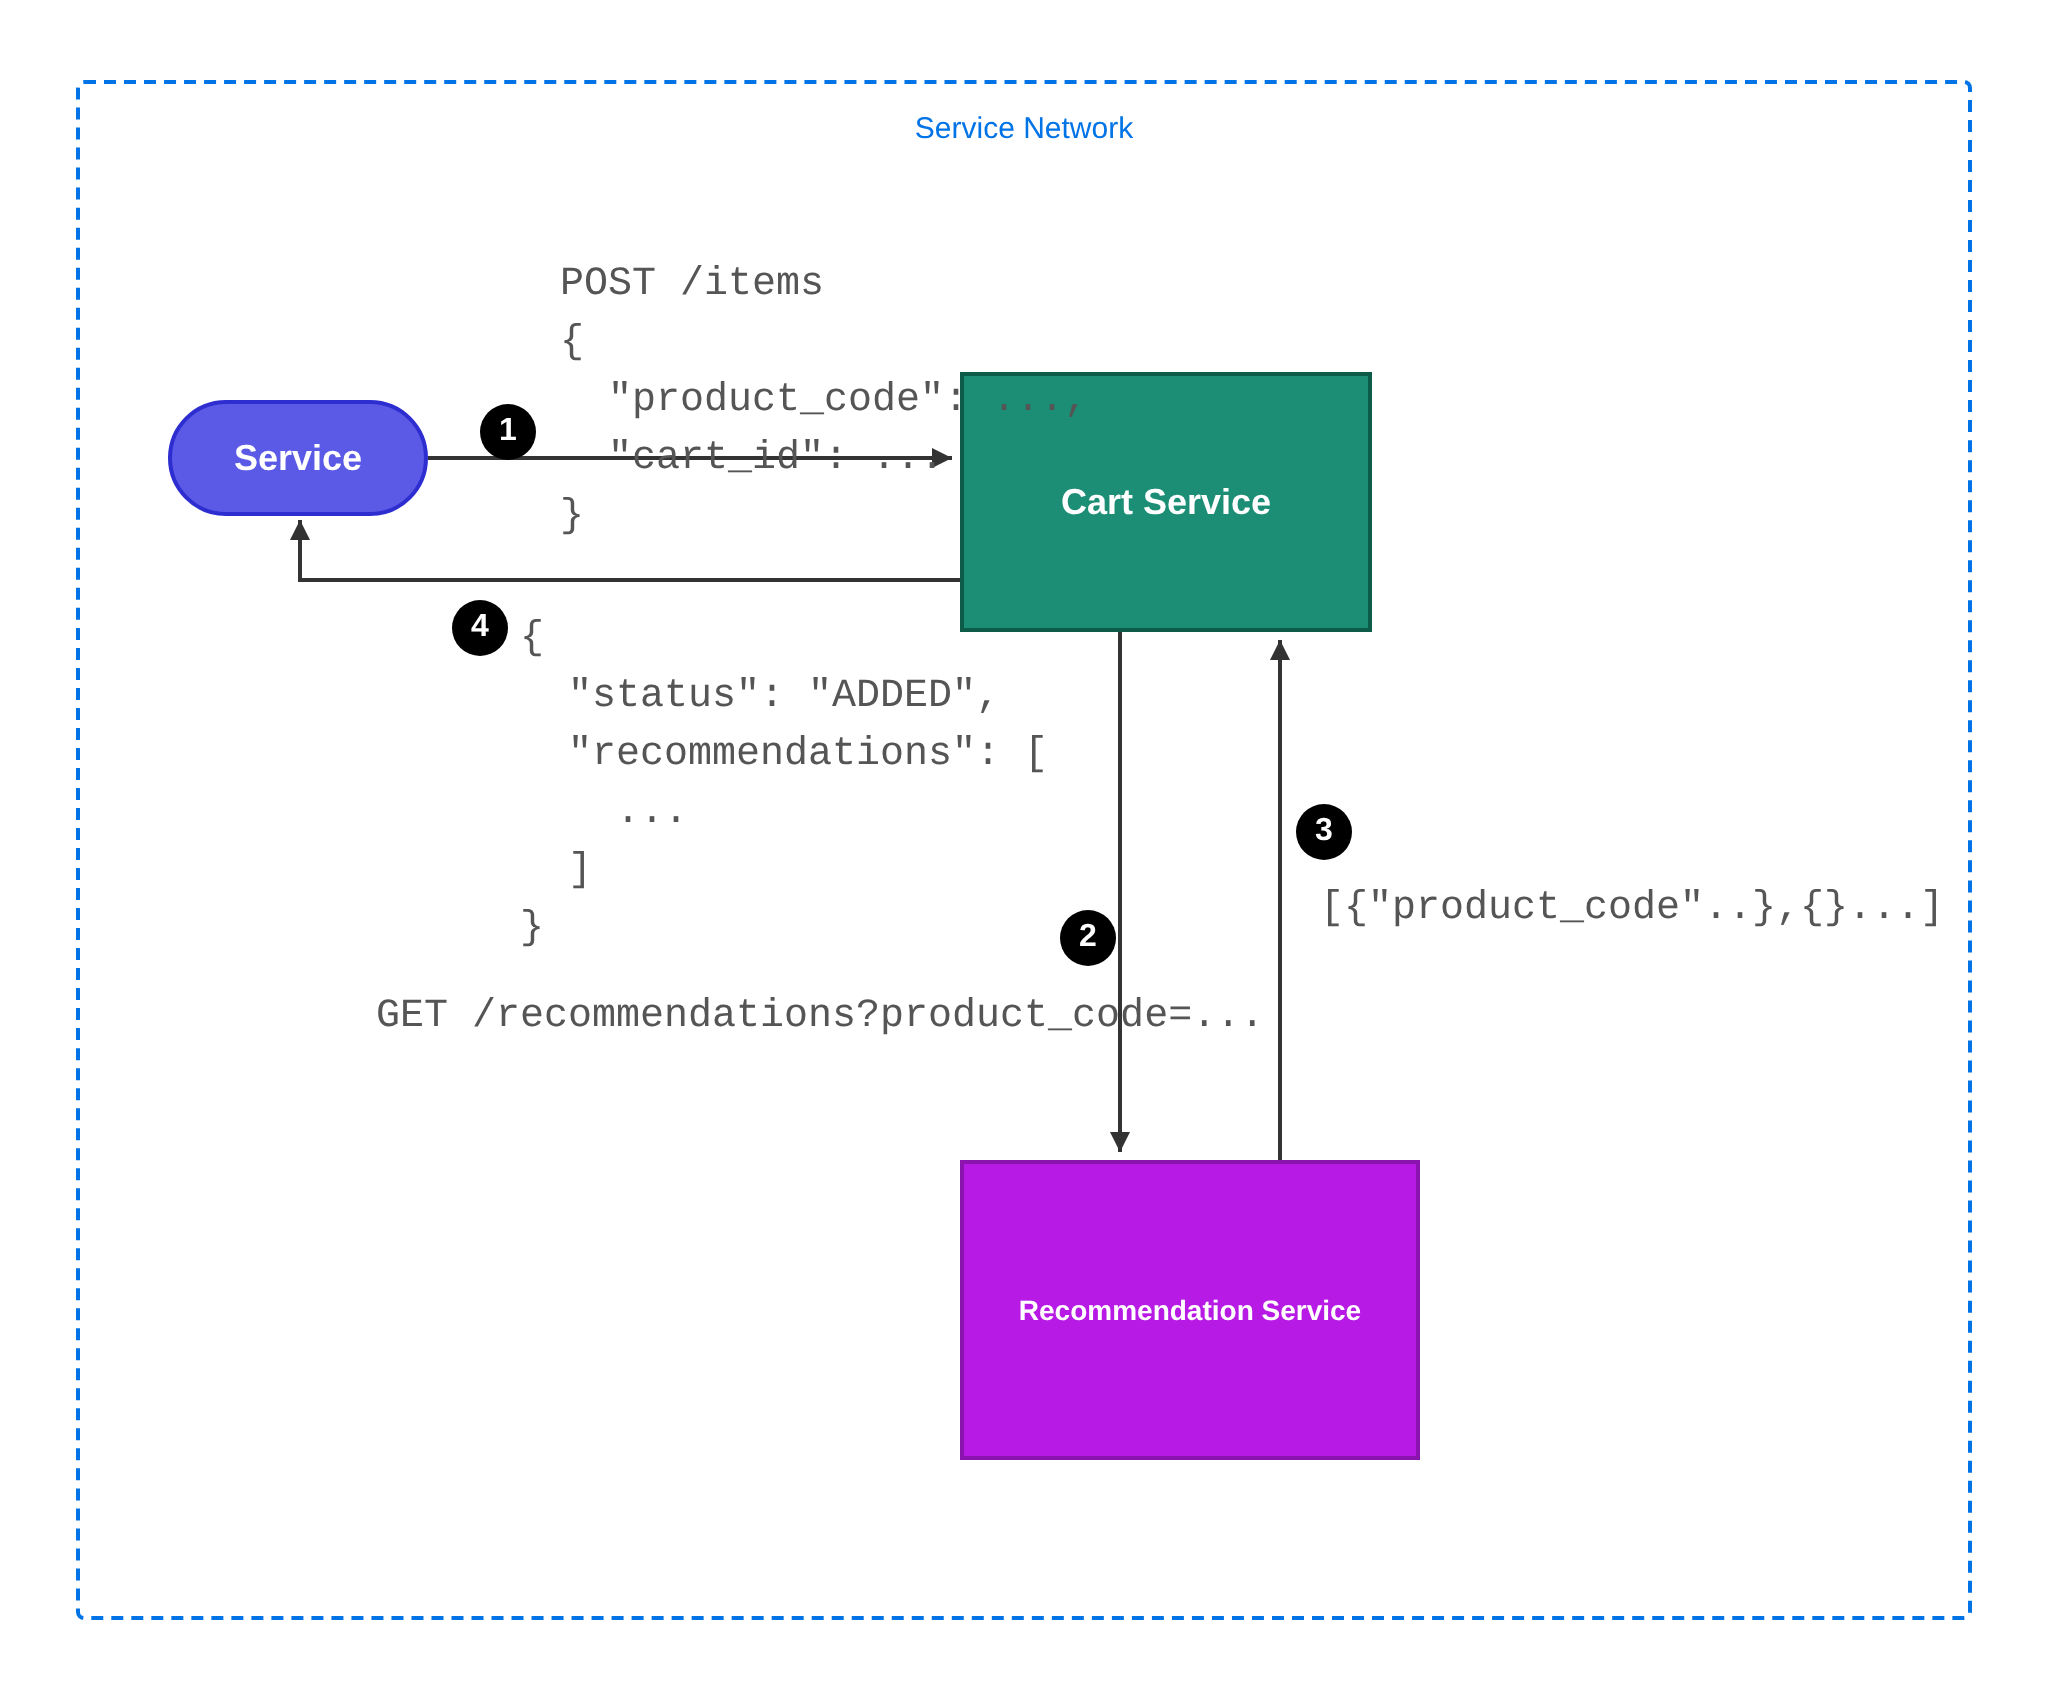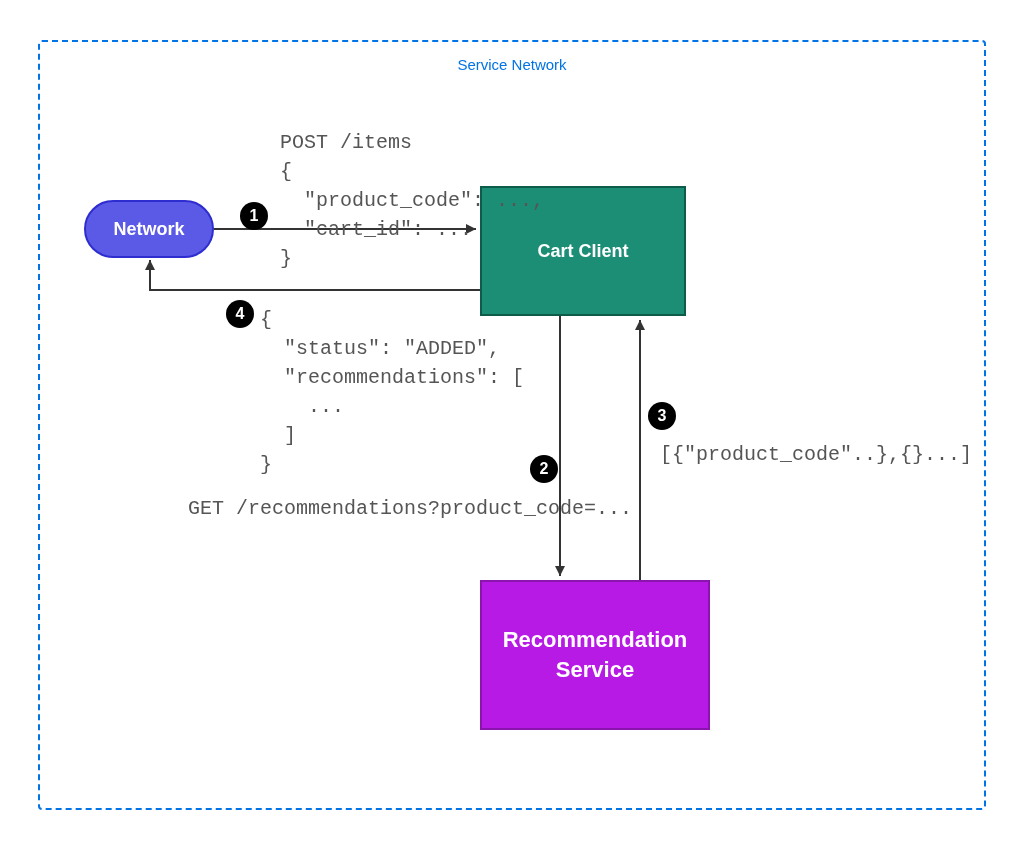--- a/index.html
+++ b/index.html
@@ -44,21 +44,21 @@
       background: #1d8e76;
       border-color: #0d5c4a;
       font-size: 18px;
       line-height: 1.35;
     }
     .node-reco {
       left: 480px; top: 580px;
       width: 230px; height: 150px;
       background: #b81ae6;
       border-color: #8a14ad;
-      font-size: 22px;
+      font-size: 14px;
       line-height: 1.35;
     }
     .code {
       position: absolute;
       font-family: "Menlo", "Consolas", "Courier New", monospace;
       font-size: 20px;
       color: #555;
       white-space: pre;
       line-height: 1.45;
     }
@@ -109,26 +109,26 @@
     <line x1="214" y1="229" x2="476" y2="229" stroke="#333" stroke-width="2" marker-end="url(#ah)"></line>
 
     <path d="M480,290 L150,290 L150,260" fill="none" stroke="#333" stroke-width="2" marker-end="url(#ah)"></path>
 
     <line x1="560" y1="316" x2="560" y2="576" stroke="#333" stroke-width="2" marker-end="url(#ah)"></line>
 
     <line x1="640" y1="580" x2="640" y2="320" stroke="#333" stroke-width="2" marker-end="url(#ah)"></line>
   </svg>
 
   <div class="node node-client">
-    <span>Network</span>
+    <span>Service</span>
   </div>
 
   <div class="node node-cart">
     <span>Cart
-Client</span>
+Service</span>
   </div>
 
   <div class="node node-reco">
     <span>Recommendation
 Service</span>
   </div>
 
   <div class="code code-1">POST /items
 {
   "product_code": ...,

